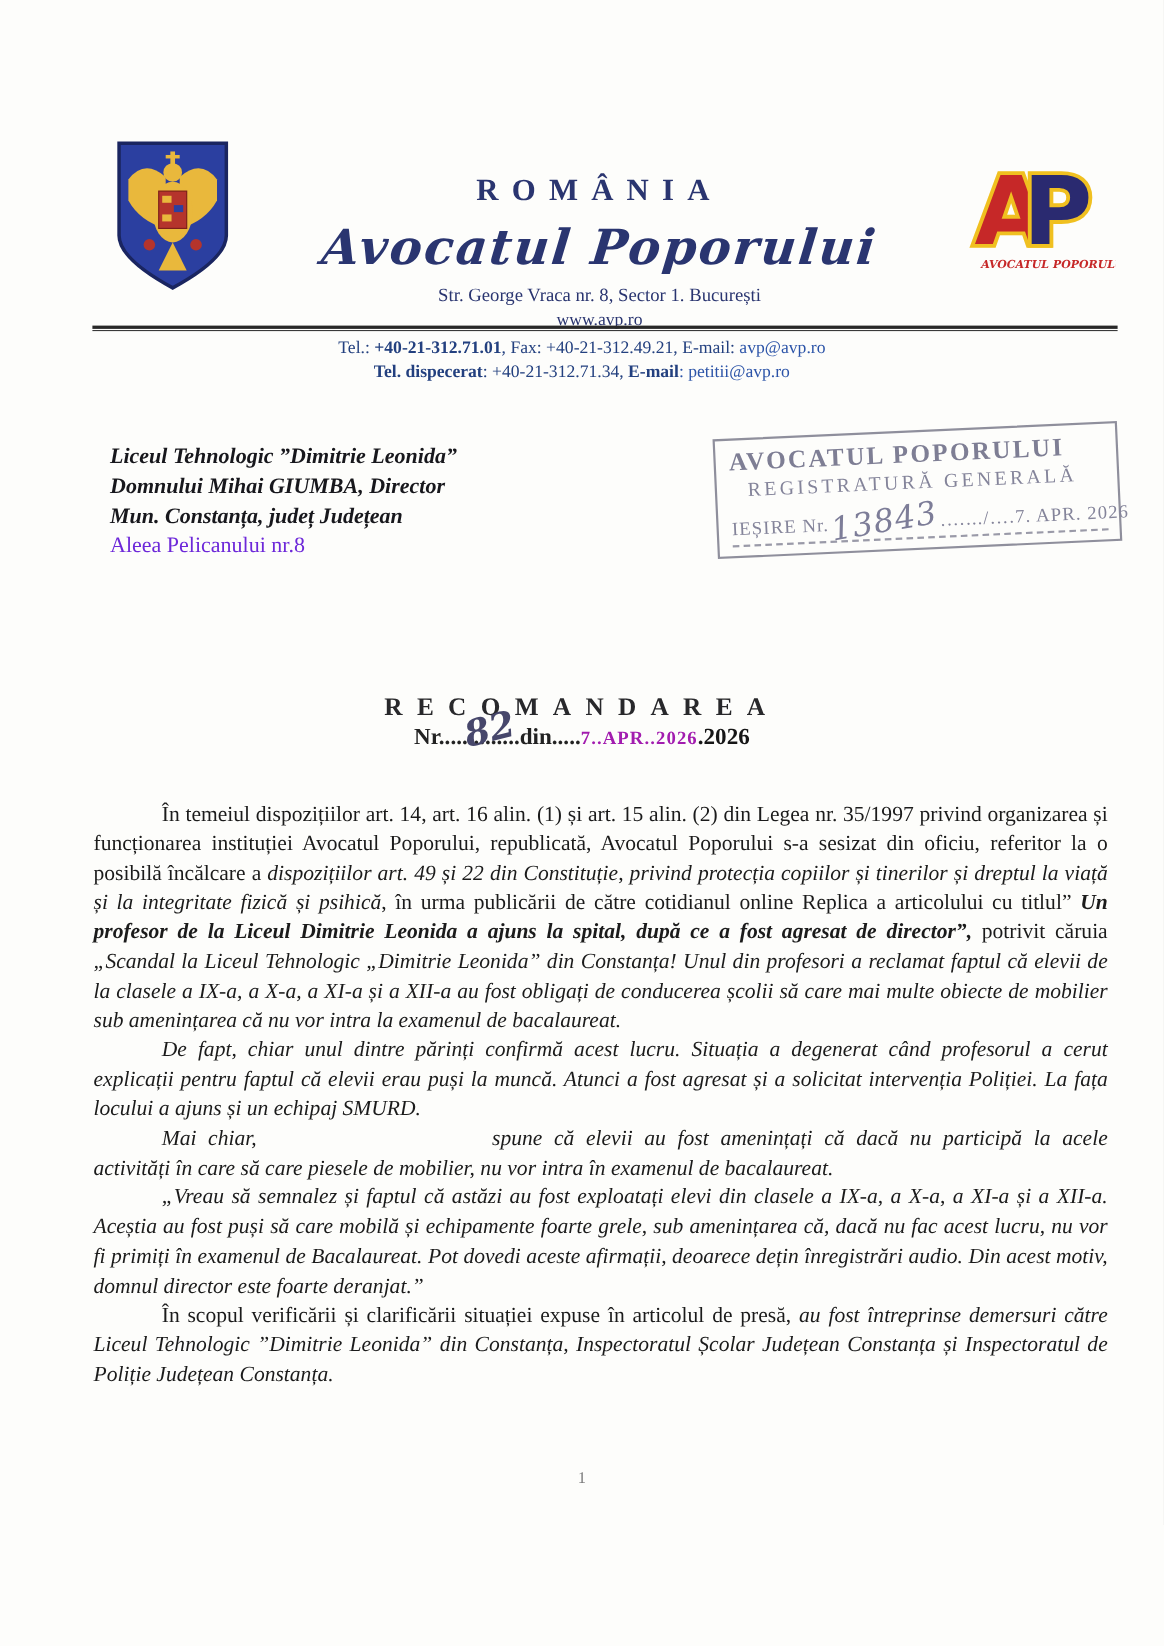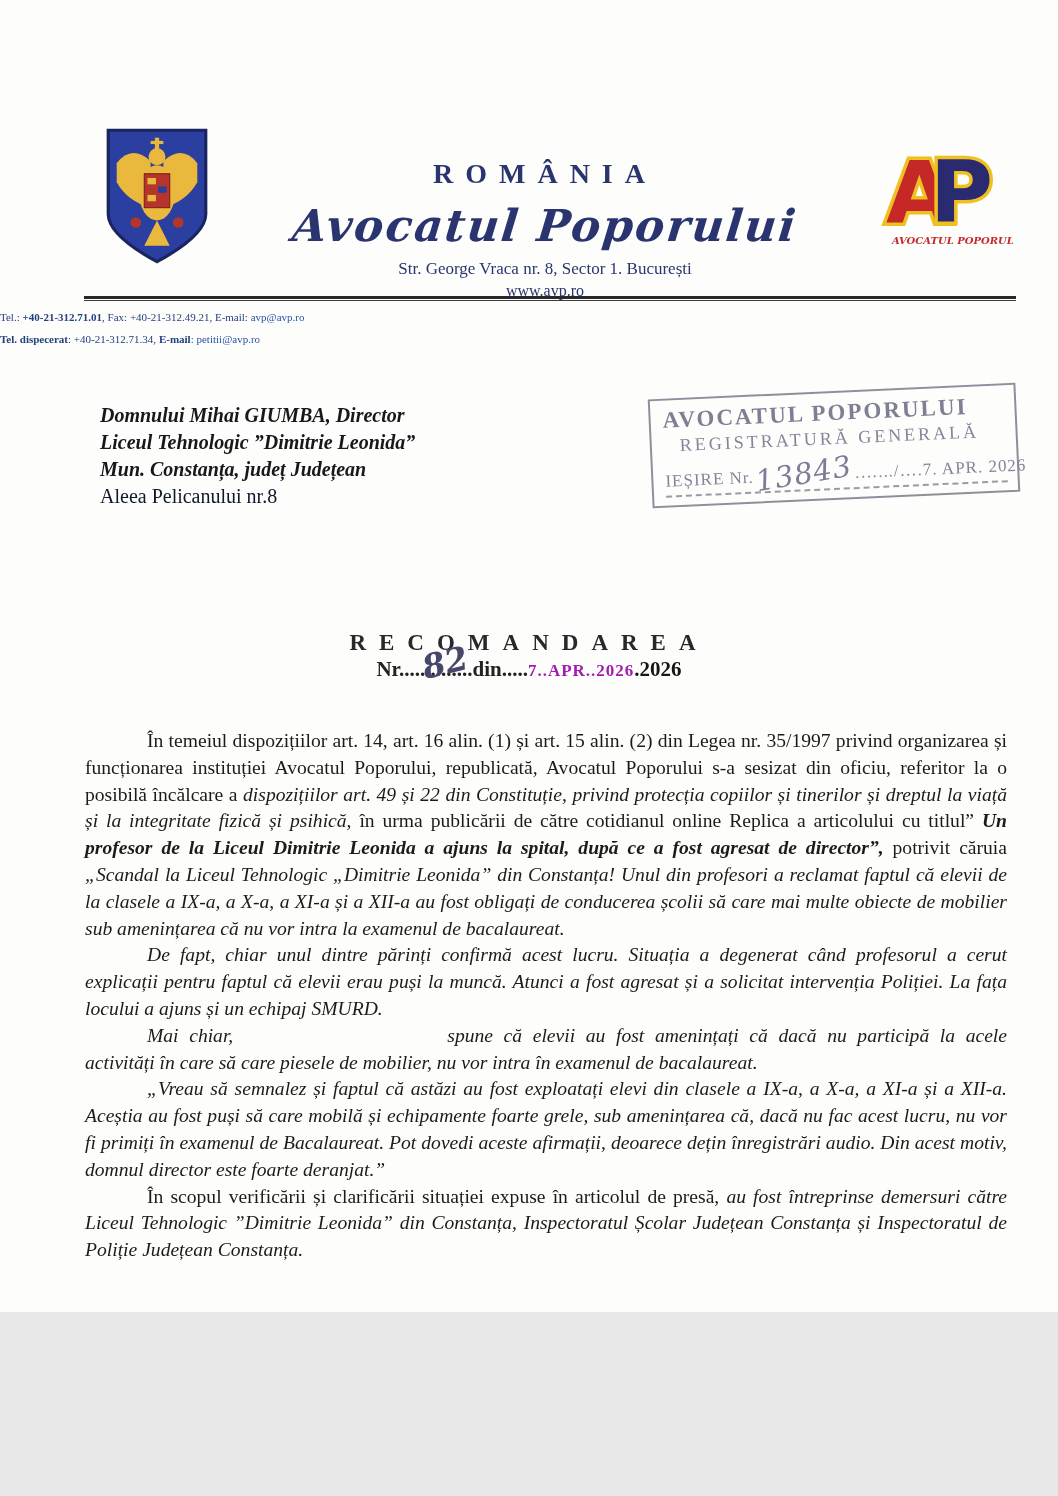--- a/index.html
+++ b/index.html
@@ -1,46 +1,46 @@
 <!DOCTYPE html>
 <html><head>
 <meta charset="utf-8">
 <style>
   * { margin:0; padding:0; box-sizing:border-box; }
   html,body { background:#e8e8e8; }
   .page {
-    position:relative; width:1058px; height:1312px; margin:0 auto;
+    position:relative; width:1058px; height:1496px; margin:0 auto;
     background:#fdfdfb; overflow:hidden; color:#1e1e1e;
     font-family:"Liberation Serif", serif;
   }
 
   
   .coat { position:absolute; left:104px; top:127px; width:106px; height:138px; }
   .hdr-center { position:absolute; left:240px; top:158px; width:610px; text-align:center; color:#2a3570; }
   .country { font-size:28px; font-weight:bold; letter-spacing:12px; color:#2a3570; }
   .script-name {
     margin-top:10px; font-family:"DejaVu Serif", serif; font-style:italic; font-weight:bold;
     font-size:44px; color:#2a3570; transform:skewX(-6deg); letter-spacing:2px;
   }
   .hdr-addr { margin-top:8px; font-size:17px; color:#2a3570; }
   .hdr-site { margin-top:3px; font-size:16px; color:#2a3570; }
   .ap-logo { position:absolute; left:878px; top:138px; width:136px; height:116px; }
 
   .rule { position:absolute; left:84px; top:296px; width:932px; height:5px;
           border-top:3px solid #282828; border-bottom:1px solid #3a3a3a; }
 
-  .contacts { position:absolute; left:0; top:306px; width:100%; 
-              color:#23407f; font-size:11px; line-height:22px; }
+  .contacts { position:absolute; left:0; top:306px; width:100%; text-align:center;
+              color:#23407f; font-size:16px; line-height:22px; }
   .contacts .b { font-weight:bold; }
   .contacts .email { color:#2c54a8; }
 
   
   .recipient { position:absolute; left:100px; top:402px; font-size:20px; line-height:27px; color:#17171c; }
   .recipient .bi { font-weight:bold; font-style:italic; }
-  .recipient .plain { color:#0f172a; }
+  .recipient .plain { color:#6d28d9; }
 
   
   .stamp { position:absolute; left:650px; top:391px; width:368px; padding:7px 10px 8px 12px;
            border:2px solid #8f8f9c; color:#84849a; transform:rotate(-2.6deg); }
   .stamp-l1 { font-size:23px; font-weight:bold; letter-spacing:2px; color:#7e7e94; }
   .stamp-l2 { font-size:18px; letter-spacing:3px; padding-left:16px; margin-top:2px; }
   .stamp-l3 { font-size:17px; margin-top:3px; letter-spacing:1px; position:relative; white-space:nowrap; }
   .stamp-num { display:inline-block; font-family:"DejaVu Serif", serif; font-style:italic;
                font-size:29px; color:#7d7d98; transform:rotate(-7deg); position:relative; top:3px; margin:0 2px; }
   .stamp-bottom { border-top:2px dashed #9a9aa8; margin-top:2px; }
@@ -105,22 +105,22 @@
   <div class="rule"></div>
 
   <div class="contacts">
     <div><span>Tel.: </span><span class="b">+40-21-312.71.01</span><span>, Fax: </span><span>+40-21-312.49.21</span><span>, E-mail: </span><span class="email">avp@avp.ro</span>
     </div>
     <div><span class="b">Tel. dispecerat</span><span>: +40-21-312.71.34, </span><span class="b">E-mail</span><span class="email">: petitii@avp.ro</span>
     </div>
   </div>
 
   <div class="recipient">
+    <div class="bi">Liceul Tehnologic ”Dimitrie Leonida”</div>
     <div class="bi">Domnului Mihai GIUMBA, Director</div>
-    <div class="bi">Liceul Tehnologic ”Dimitrie Leonida”</div>
     <div class="bi">Mun. Constanța, județ Județean</div>
     <div class="plain">Aleea Pelicanului nr.8</div>
   </div>
 
   <div class="stamp">
     <div class="stamp-l1">AVOCATUL POPORULUI</div>
     <div class="stamp-l2">REGISTRATURĂ GENERALĂ</div>
     <div class="stamp-l3"><span>IEȘIRE Nr.</span><span class="stamp-num">13843</span><span>.…...</span><span>/</span><span>….</span><span>7. APR. 2026</span>
     </div>
     <div class="stamp-bottom"></div>

